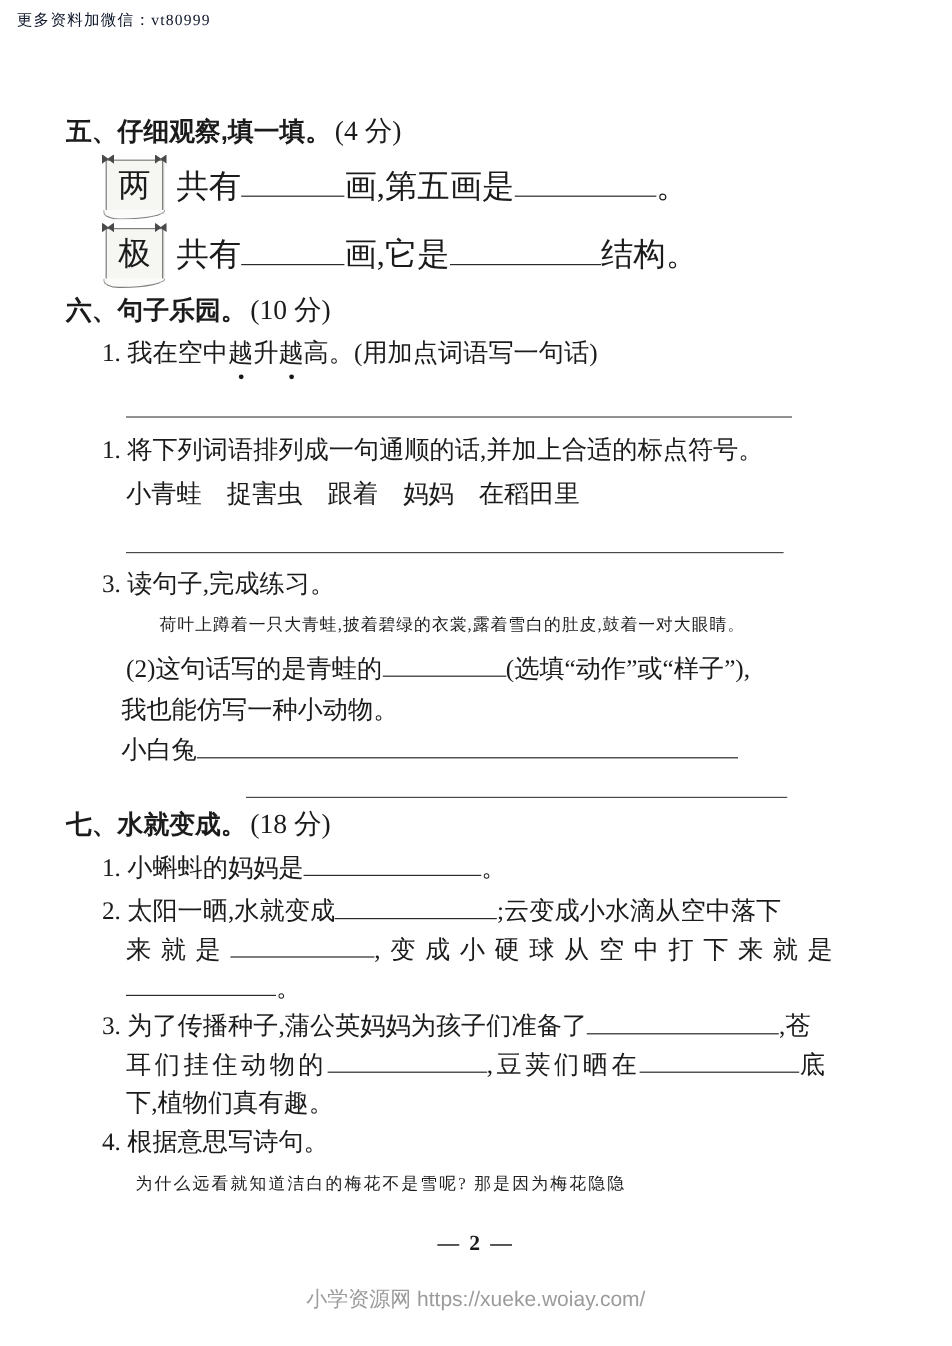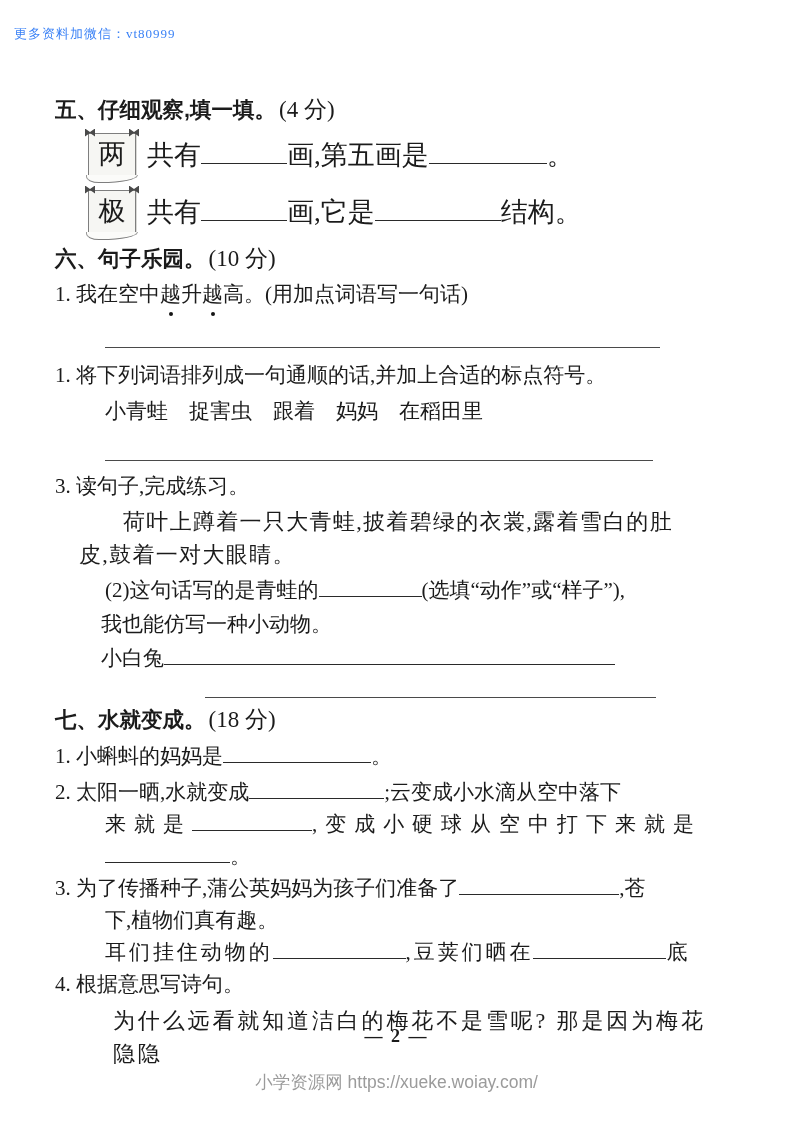--- a/index.html
+++ b/index.html
@@ -1,39 +1,39 @@
 <!DOCTYPE html>
 <html><head>
 <meta charset="utf-8">
 <style>
   html,body{margin:0;padding:0;background:#fff;}
   .page{position:relative;width:793px;height:1122px;background:#ffffff;overflow:hidden;
         font-family:"Liberation Serif","DejaVu Serif",serif;color:#1b1b1b;}
-  .watermark{position:absolute;top:25px;left:14px;font-size:13px;color:#3b82f6;letter-spacing:1px;}
+  .watermark{position:absolute;top:8px;left:14px;font-size:13px;color:#0f172a;letter-spacing:1px;}
   .content{position:absolute;top:96px;left:55px;width:650px;}
   .sec-head{font-family:"Liberation Sans","DejaVu Sans",sans-serif;font-weight:bold;
             font-size:21.5px;line-height:28px;margin:0;}
   .sec-head .score{font-family:"Liberation Serif","DejaVu Serif",serif;font-weight:normal;
             font-size:23px;margin-left:3px;}
   .char-row{display:flex;align-items:center;margin:7px 0 10px 33px;height:47px;}
   .charbox{position:relative;width:46px;height:42px;border:1.6px solid #7e7e7e;background:#f6f6f3;
            display:flex;align-items:center;justify-content:center;font-size:27px;line-height:1;
            box-shadow:1px 1px 0 #d9d9d6;}
   .pin{position:absolute;top:-5px;width:10px;height:8px;background:#4a4a4a;
        clip-path:polygon(0 0,50% 45%,100% 0,100% 100%,50% 55%,0 100%);}
   .pin-l{left:-4px;} .pin-r{right:-4px;}
   .curl{position:absolute;left:-3px;right:-3px;bottom:-7px;height:7px;background:#fbfbf9;
         border-bottom:1.6px solid #7e7e7e;border-left:1px solid #9a9a9a;border-right:1px solid #9a9a9a;
         border-radius:0 0 70% 25% / 0 0 100% 80%;}
   .row-text{margin-left:11px;font-size:27px;}
   .q{font-size:21px;line-height:30px;margin:0;}
-  .ml30{} .ml50{margin-left:50px;} .ml85{margin-left:46px;} .ml150{margin-left:150px;}
+  .ml30{margin-left:30px;} .ml50{margin-left:50px;} .ml85{margin-left:46px;} .ml150{margin-left:150px;}
   .blank{display:inline-block;border-bottom:1.4px solid #2a2a2a;height:17px;vertical-align:baseline;}
   .ansline{border-bottom:1.4px solid #4a4a4a;height:0;}
-  .passage{font-size:22px;line-height:33px;margin:4px 0 2px 24px;width:600px;text-indent:2em;
+  .passage{font-size:14px;line-height:33px;margin:4px 0 2px 50px;width:600px;text-indent:2em;
            letter-spacing:.06em;}
   .sec7 .q{line-height:32px;}
   .spread{letter-spacing:.38em;}
   .spread-sm{letter-spacing:.14em;}
   .kai{letter-spacing:.13em;width:600px;margin-left:58px;text-indent:0;}
   .em-ch{position:relative;display:inline-block;}
   .em-ch::after{content:"";position:absolute;left:50%;bottom:-7px;width:4px;height:4px;
         border-radius:50%;background:#151515;transform:translateX(-50%);}
   .pagenum{position:absolute;top:1026px;left:0;width:793px;text-align:center;
         font-size:18px;font-weight:bold;letter-spacing:2px;}
@@ -104,22 +104,22 @@
     <section class="sec7">
       <h2 class="sec-head mt8"><span>七、水就变成。</span><span class="score">(18 分)</span></h2>
 
       <p class="q ml30 mt6"><span>1. 小蝌蚪的妈妈是</span><span class="blank" style="width:148px"></span><span>。</span></p>
 
       <p class="q ml30 mt4"><span>2. 太阳一晒,水就变成</span><span class="blank" style="width:135px"></span><span>;云变成小水滴从空中落下</span></p>
       <p class="q ml50 spread"><span>来就是</span><span class="blank" style="width:120px"></span><span>,变成小硬球从空中打下来就是</span></p>
       <p class="q ml50"><span class="blank" style="width:125px"></span><span>。</span></p>
 
       <p class="q ml30"><span>3. 为了传播种子,蒲公英妈妈为孩子们准备了</span><span class="blank" style="width:160px"></span><span>,苍</span></p>
+      <p class="q ml50 spread-sm"><span>耳们挂住动物的</span><span class="blank" style="width:133px"></span><span>,豆荚们晒在</span><span class="blank" style="width:133px"></span><span>底</span></p>
       <p class="q ml50">下,植物们真有趣。</p>
-      <p class="q ml50 spread-sm"><span>耳们挂住动物的</span><span class="blank" style="width:133px"></span><span>,豆荚们晒在</span><span class="blank" style="width:133px"></span><span>底</span></p>
 
       <p class="q ml30">4. 根据意思写诗句。</p>
       <p class="passage kai">为什么远看就知道洁白的梅花不是雪呢? 那是因为梅花隐隐</p>
     </section>
 
   </div>
 
   <div class="pagenum">— 2 —</div>
 
   <div class="footer"><span>小学资源网</span> <a href="#">https://xueke.woiay.com/</a></div>

